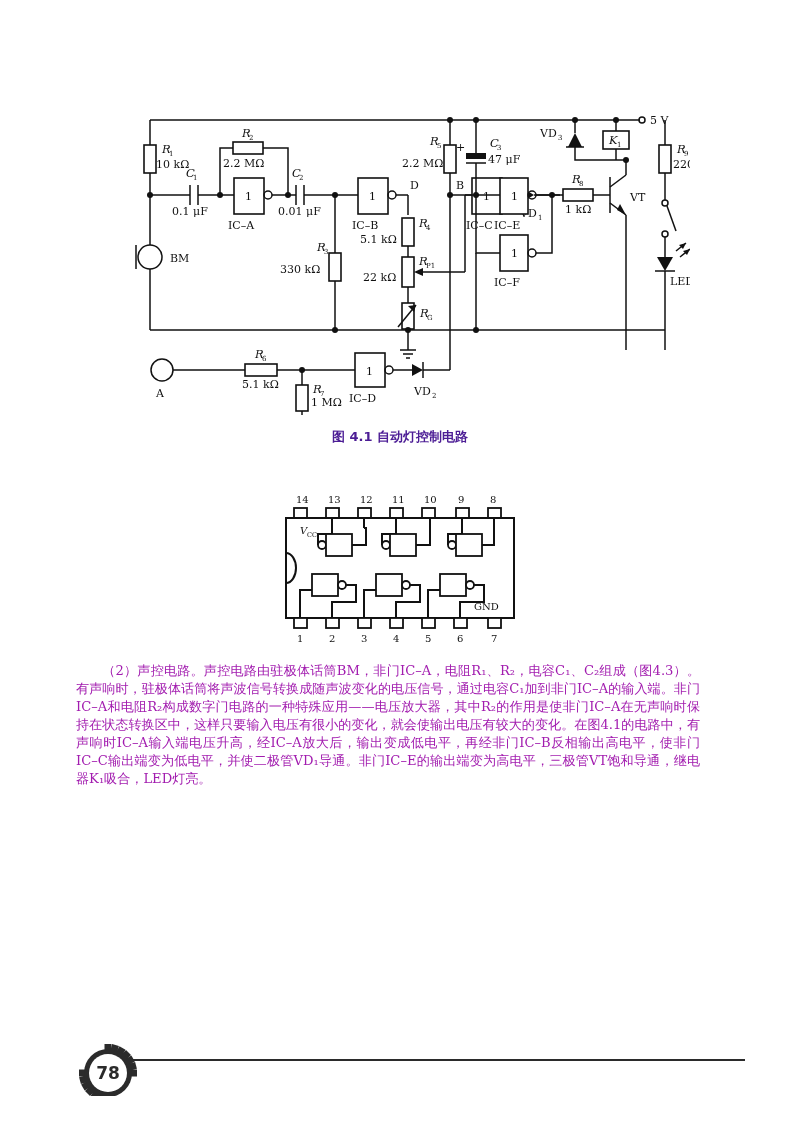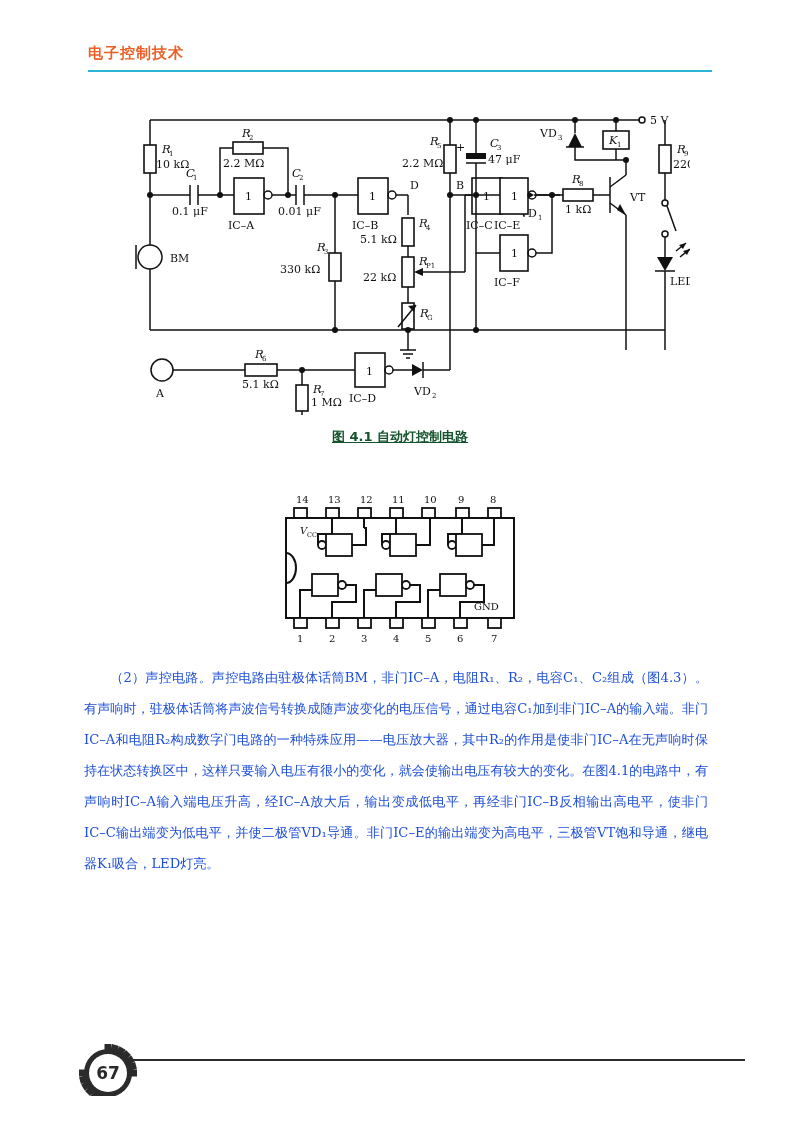--- a/index.html
+++ b/index.html
@@ -9,50 +9,46 @@
   
   .hdr{position:absolute;left:88px;top:44px;width:624px;height:32px;}
   .hdr-title{position:absolute;left:0;top:0;font-size:15px;font-weight:bold;color:#e8622a;
              font-family:"DejaVu Sans",sans-serif;letter-spacing:1px;}
   .hdr-rule{position:absolute;left:0;top:26px;width:624px;height:2px;background:#2ab5d8;}
 
   
   .fig1{position:absolute;left:120px;top:105px;width:570px;height:310px;}
   .fig1 svg{display:block;}
 
-  .cap{position:absolute;width:100%;text-align:center;font-size:13px;color:#14532d;
-       font-family:"DejaVu Sans",sans-serif;font-weight:bold;text-decoration:underline;}
+  .cap{position:absolute;width:100%;text-align:center;font-size:13px;color:#4c1d95;
+       font-family:"DejaVu Sans",sans-serif;font-weight:bold;}
   .cap1{left:0;top:428px;}
   .cap2{left:0;top:632px;}
 
   
   .fig2{position:absolute;left:278px;top:490px;width:250px;height:160px;}
 
   
-  .body-text{position:absolute;left:84px;top:662px;width:624px;
-             font-family:"DejaVu Serif",serif;font-size:13.1px;line-height:31px;
-             color:#1d4ed8;text-align:justify;text-justify:inter-ideograph;}
+  .body-text{position:absolute;left:76px;top:662px;width:624px;
+             font-family:"DejaVu Serif",serif;font-size:13.1px;line-height:18px;
+             color:#a21caf;text-align:justify;text-justify:inter-ideograph;}
   .body-text p{margin:0;text-indent:2em;}
 
   
   .footer{position:absolute;left:55px;top:1036px;width:690px;height:60px;}
   .pgnum{position:absolute;left:30px;top:14px;width:46px;height:46px;line-height:46px;
          text-align:center;font-family:"DejaVu Sans",sans-serif;font-size:17px;
          font-weight:bold;color:#2b2b2b;}
   .foot-rule{position:absolute;left:74px;top:23px;width:616px;height:2px;background:#2b2b2b;}
 </style>
 </head>
 <body>
 
 <div class="page">
 
-  <div class="hdr">
-    <div class="hdr-title">电子控制技术</div>
-    <div class="hdr-rule"></div>
-  </div>
 
   <div class="fig1">
     <svg width="570" height="310" viewBox="0 0 570 310" xmlns="http://www.w3.org/2000/svg">
       <defs>
         <style>
           .w{stroke:#111;stroke-width:1.5;fill:none;}
           .bx{stroke:#111;stroke-width:1.6;fill:#fff;}
           .tx{font-family:"DejaVu Serif",serif;font-size:11px;fill:#111;}
           .ti{font-family:"DejaVu Serif",serif;font-size:11.5px;font-style:italic;fill:#111;}
           .ts{font-family:"DejaVu Serif",serif;font-size:7px;fill:#111;}
@@ -406,17 +402,17 @@
           <rect x="-3.5" y="20" width="7" height="9" transform="rotate(15)"></rect>
           <rect x="-3.5" y="-29" width="7" height="9" transform="rotate(45)"></rect>
           <rect x="-3.5" y="20" width="7" height="9" transform="rotate(45)"></rect>
           <rect x="-3.5" y="-29" width="7" height="9" transform="rotate(75)"></rect>
           <rect x="-3.5" y="20" width="7" height="9" transform="rotate(75)"></rect>
         </g>
         <circle cx="0" cy="0" r="24" fill="#2b2b2b"></circle>
         <circle cx="0" cy="0" r="19" fill="#fff"></circle>
       </g>
     </svg>
-    <div class="pgnum">67</div>
+    <div class="pgnum">78</div>
     <div class="foot-rule"></div>
   </div>
 
 </div>
 
 </body></html>

